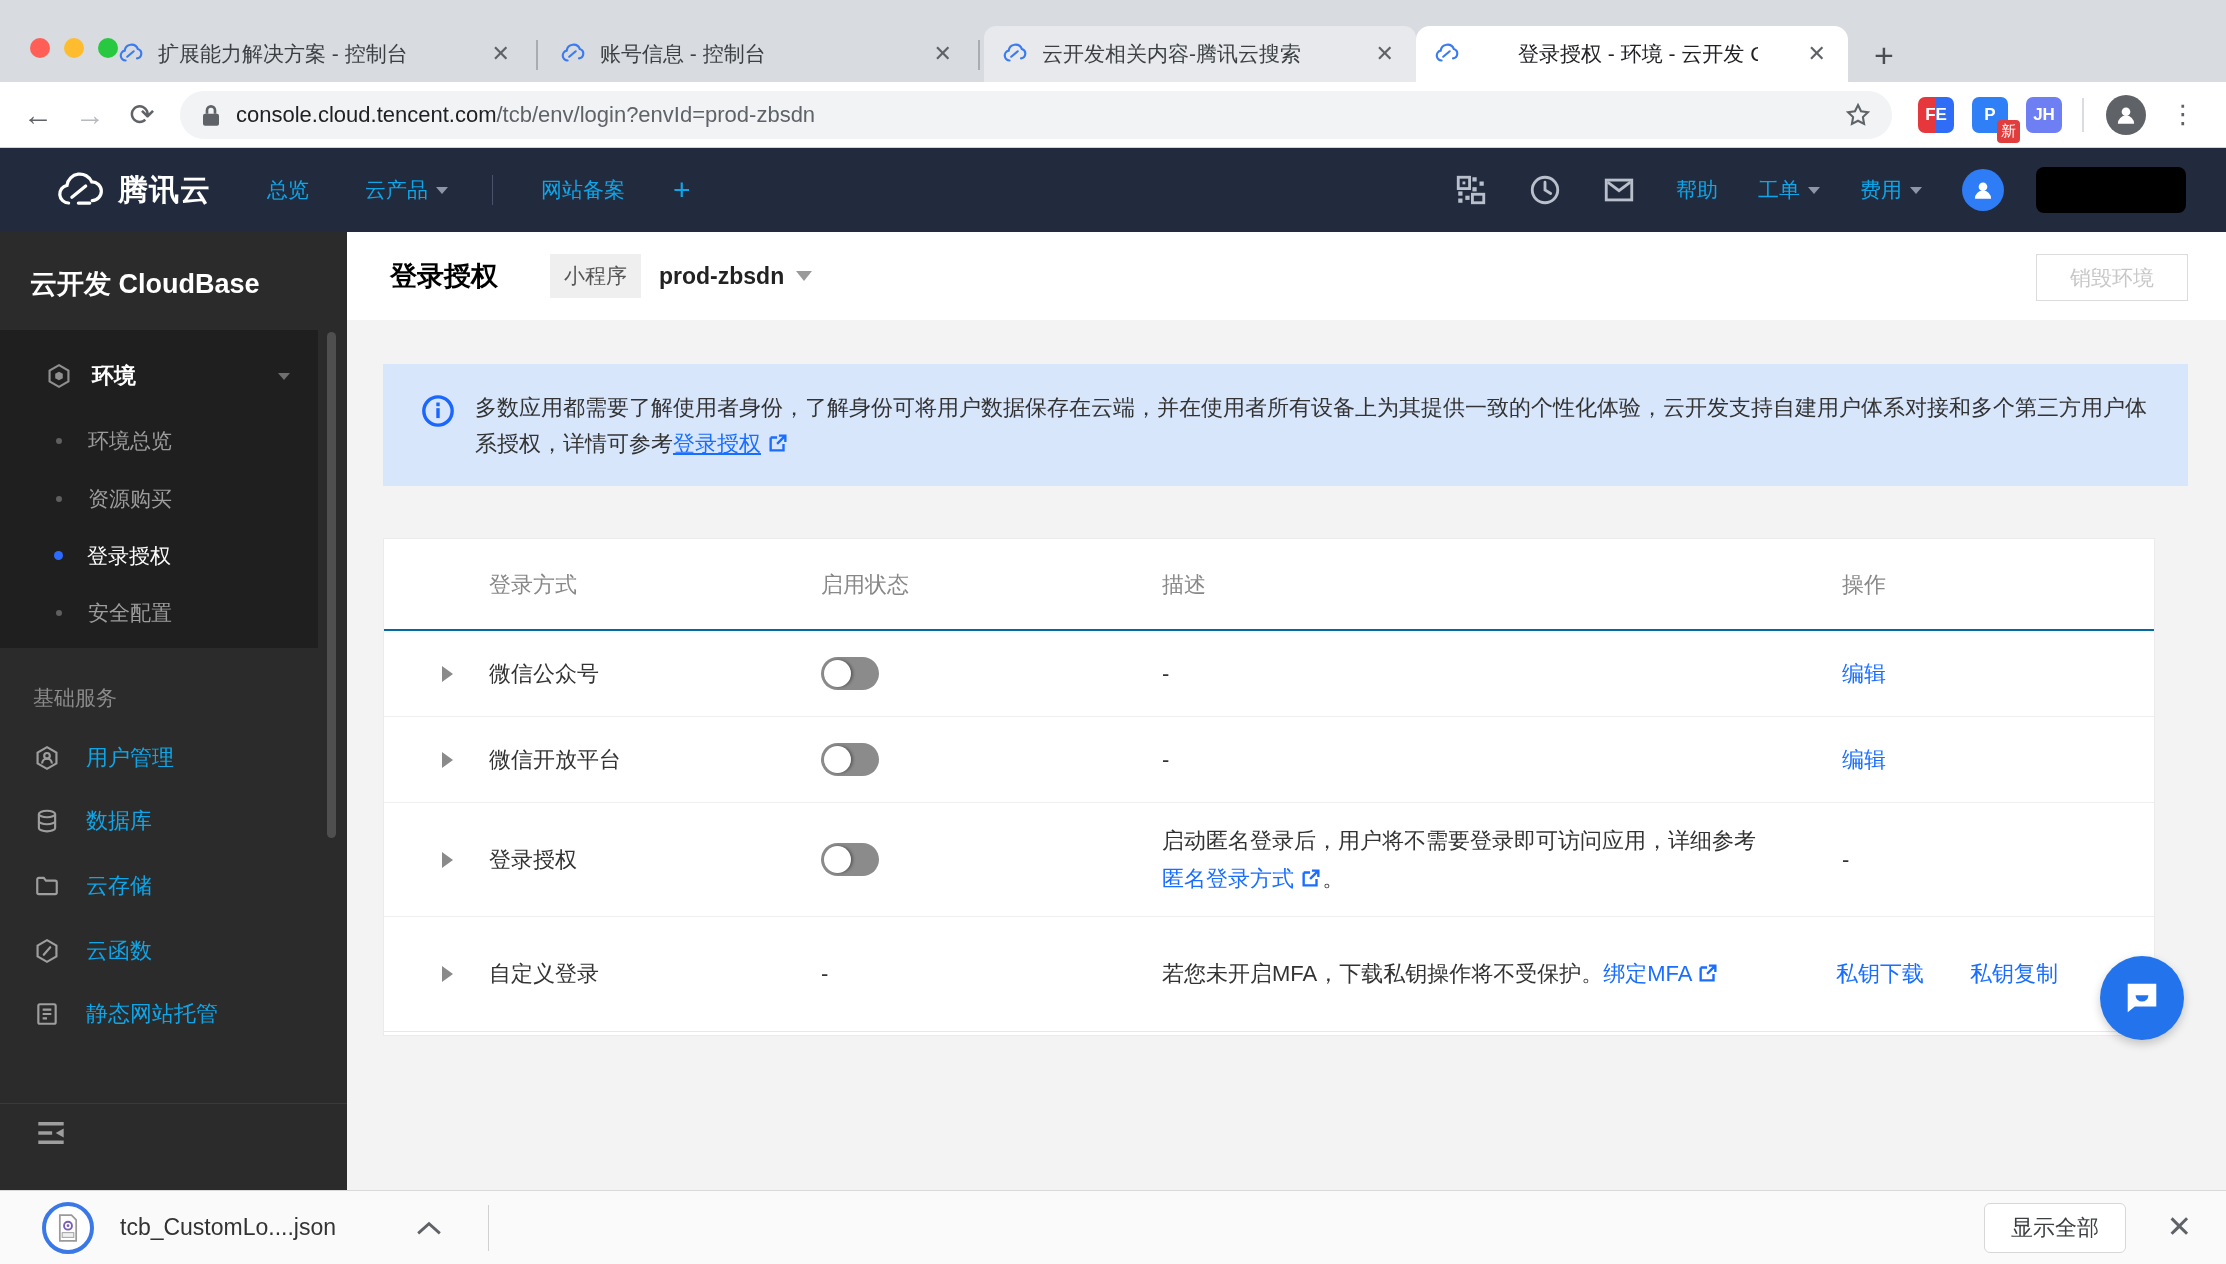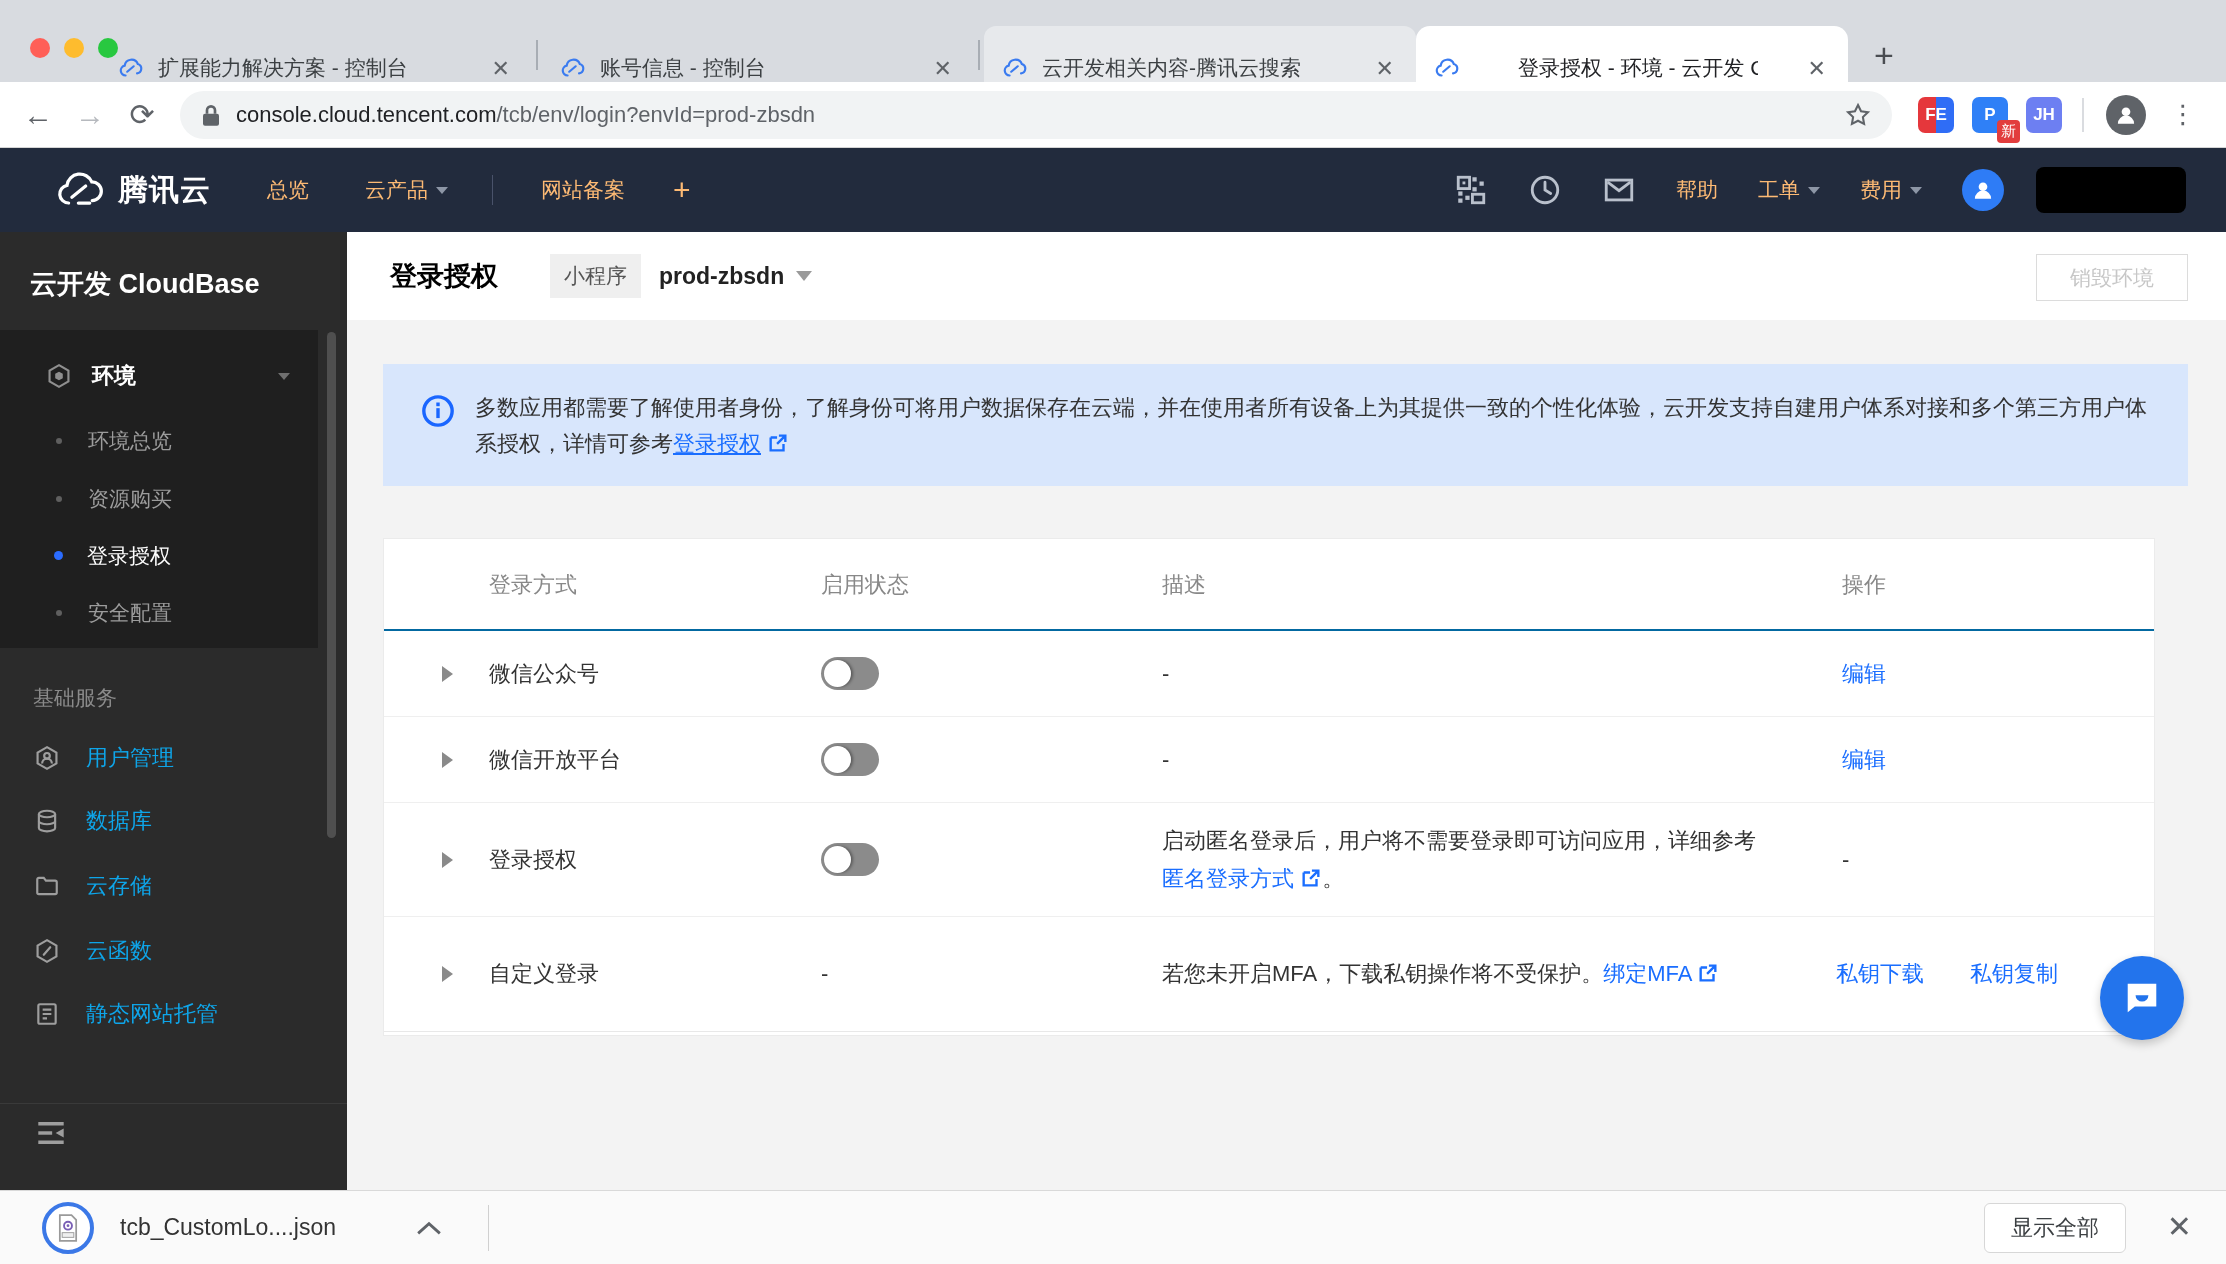--- a/index.html
+++ b/index.html
@@ -6,21 +6,21 @@
   html,body { width:2226px; height:1264px; }
   body { font-family:"Liberation Sans","DejaVu Sans",sans-serif; background:#fff; overflow:hidden; }
   .screen { position:relative; width:2226px; height:1264px; background:#fff; }
 
   
   .tabstrip { position:relative; height:82px; background:#d8dbe0; }
   .winbtns { position:absolute; left:30px; top:38px; display:flex; gap:14px; }
   .winbtn { width:20px; height:20px; border-radius:50%; }
   .winbtn.red{background:#ff5f57;} .winbtn.yellow{background:#febc2e;} .winbtn.green{background:#28c840;}
   .tabs { position:absolute; left:100px; top:0; height:82px; display:flex; align-items:flex-end; }
-  .tab { position:relative; width:432px; height:56px; display:flex; align-items:flex-end; padding:0 16px 0 18px; color:#3c4043; }
+  .tab { position:relative; width:432px; height:56px; display:flex; align-items:center; padding:0 16px 0 18px; color:#3c4043; }
   .tab .title { font-size:21px; flex:1; white-space:nowrap; overflow:hidden; margin-left:14px; }
   .tab .close { font-size:22px; color:#5f6368; padding:0 6px; }
   .tab.hoverbg { background:#e7e9ec; border-radius:12px 12px 0 0; height:56px; }
   .tab.active { background:#fff; border-radius:14px 14px 0 0; height:56px; color:#202124;gap:44px; }
   .tabsep { width:2px; height:30px; background:#a8adb4; margin:0 4px 12px 4px; align-self:flex-end; }
   .newtab { font-size:34px; color:#4a4d52; margin:0 0 10px 26px; line-height:1; }
 
   
   .urlrow { position:relative; height:66px; background:#fff; border-bottom:1px solid #d5d5d5; display:flex; align-items:center; }
   .navbtn { font-size:30px; color:#5f6368; width:52px; text-align:center; }
@@ -37,21 +37,21 @@
   .ext-p .badge { position:absolute; right:-12px; bottom:-10px; background:#e23d3d; color:#fff; font-size:15px; font-weight:normal; padding:2px 4px; border-radius:4px; }
   .ext-jh { background:#6d7ff2; }
   .chromesep { width:2px; height:34px; background:#dadce0; margin-left:20px; }
   .profile { width:40px; height:40px; border-radius:50%; background:#5f6368; margin-left:22px; display:flex; align-items:center; justify-content:center; }
   .kebab { font-size:26px; color:#5f6368; margin:0 20px 0 24px; letter-spacing:0; }
 
   
   .topnav { position:relative; height:84px; background:#222b3d; display:flex; align-items:center; color:#fff; }
   .brand { display:flex; align-items:center; margin-left:54px; }
   .brand .name { font-size:30px; font-weight:bold; margin-left:12px; letter-spacing:1px; }
-  .navitem { font-size:21px; color:#fdba74; margin-left:56px; display:flex; align-items:center; }
+  .navitem { font-size:21px; color:#0ea5e9; margin-left:56px; display:flex; align-items:center; }
   .caret-dn { display:inline-block; width:0; height:0; border-left:6px solid transparent; border-right:6px solid transparent; border-top:7px solid #8d96a6; margin-left:8px; }
   .navsep { width:1px; height:30px; background:#49526a; margin-left:44px; }
   .toast { position:absolute; left:1008px; top:160px; width:210px; height:58px; background:#fff; border-radius:5px; box-shadow:0 3px 12px rgba(0,0,0,.25); display:flex; align-items:center; justify-content:center; }
   .toast .chk { width:30px; height:30px; border-radius:50%; background:#0abf5b; color:#fff; font-size:20px; line-height:30px; text-align:center; margin-right:12px; }
   .toast .msg { color:#333; font-size:22px; }
   .nav-right { position:absolute; right:40px; top:0; height:84px; display:flex; align-items:center; gap:40px; }
   .nav-ico { display:flex; align-items:center; }
   .nav-avatar { width:42px; height:42px; border-radius:50%; background:#2e7cf6; display:flex; align-items:center; justify-content:center; }
   .redacted { width:150px; height:46px; background:#000; border-radius:8px; margin-left:-8px; }
 

